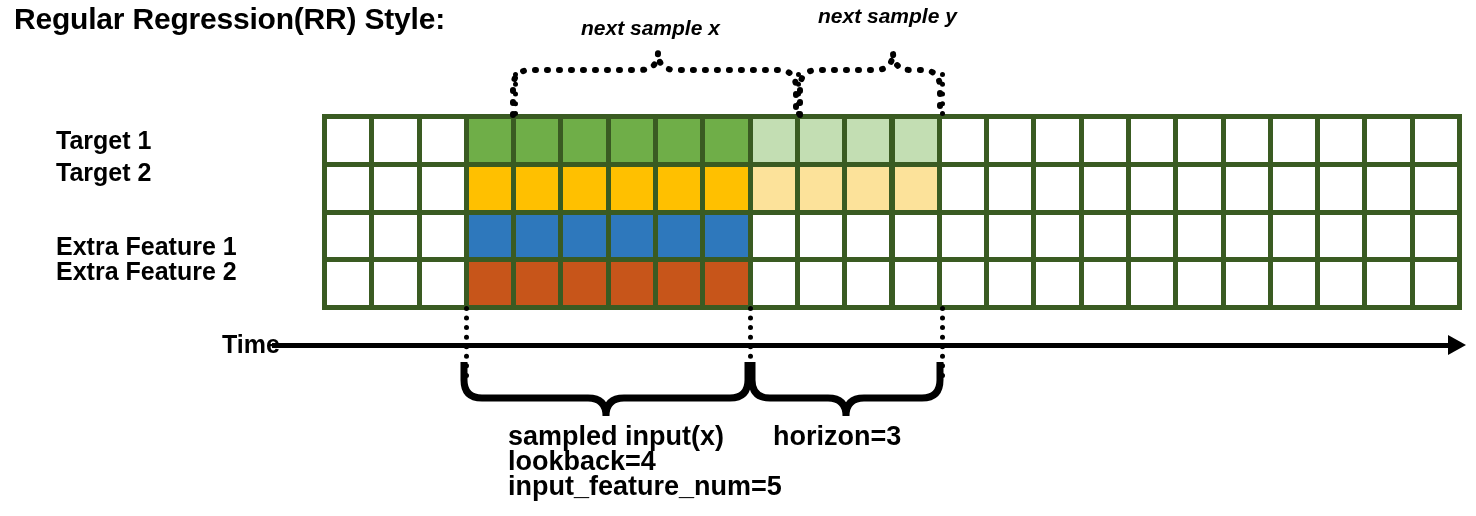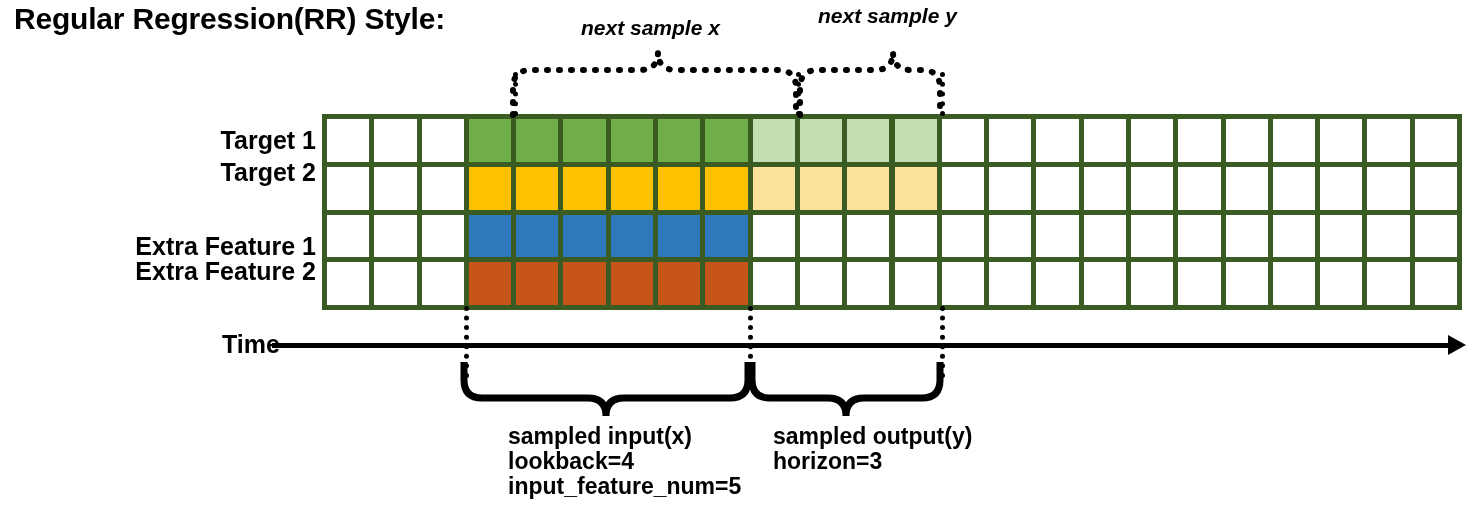--- a/index.html
+++ b/index.html
@@ -3,21 +3,21 @@
 <meta charset="utf-8">
 <style>
   html,body{margin:0;padding:0;background:#fff;}
   body{width:1476px;height:516px;position:relative;overflow:hidden;
        font-family:"Liberation Sans",sans-serif;color:#000;}
 
   #title{position:absolute;left:14px;top:2px;font-size:30px;font-weight:700;
          letter-spacing:-0.2px;white-space:nowrap;}
 
   
-  .rowlabel{position:absolute;right:1160px;width:260px;text-align:right;
+  .rowlabel{position:absolute;right:1160px;width:260px;text-align:left;
             font-size:25px;font-weight:700;white-space:nowrap;}
   #lbl0{top:126px}#lbl1{top:158px}#lbl2{top:232px}#lbl3{top:257px}
 
   #timelabel{position:absolute;left:222px;top:330px;font-size:25px;font-weight:700;}
 
   
   #grid{position:absolute;left:322px;top:114px;width:1140px;height:196px;
         background:#3A5B22;}
   .cell{position:absolute;background:#fff;}
 
@@ -31,21 +31,21 @@
   .vdot{position:absolute;width:0;border-left:5px dotted #000;}
 
   svg.ov{position:absolute;left:0;top:0;width:1476px;height:516px;
          pointer-events:none;overflow:visible;}
 
   .toplab{position:absolute;font-size:21px;font-style:italic;font-weight:600;
           white-space:nowrap;}
   #toplab0{left:581px;top:16px}
   #toplab1{left:818px;top:4px}
 
-  .botblock{position:absolute;font-size:23px;font-weight:600;line-height:25px;
+  .botblock{position:absolute;font-size:27px;font-weight:600;line-height:25px;
             white-space:nowrap;}
   #botblock0{left:508px;top:424px}
   #botblock1{left:773px;top:424px}
 </style>
 </head>
 <body>
 
 <div id="title">Regular Regression(RR) Style:</div>
 
 <div class="rowlabel" id="lbl0">Target 1</div>
@@ -176,15 +176,14 @@
 
 <div class="toplab" id="toplab0">next sample x</div>
 <div class="toplab" id="toplab1">next sample y</div>
 
 <div class="botblock" id="botblock0">
   <div>sampled input(x)</div>
   <div>lookback=4</div>
   <div>input_feature_num=5</div>
 </div>
 <div class="botblock" id="botblock1">
-  <div>sampled output(y)</div>
   <div>horizon=3</div>
 </div>
 
 </body></html>

